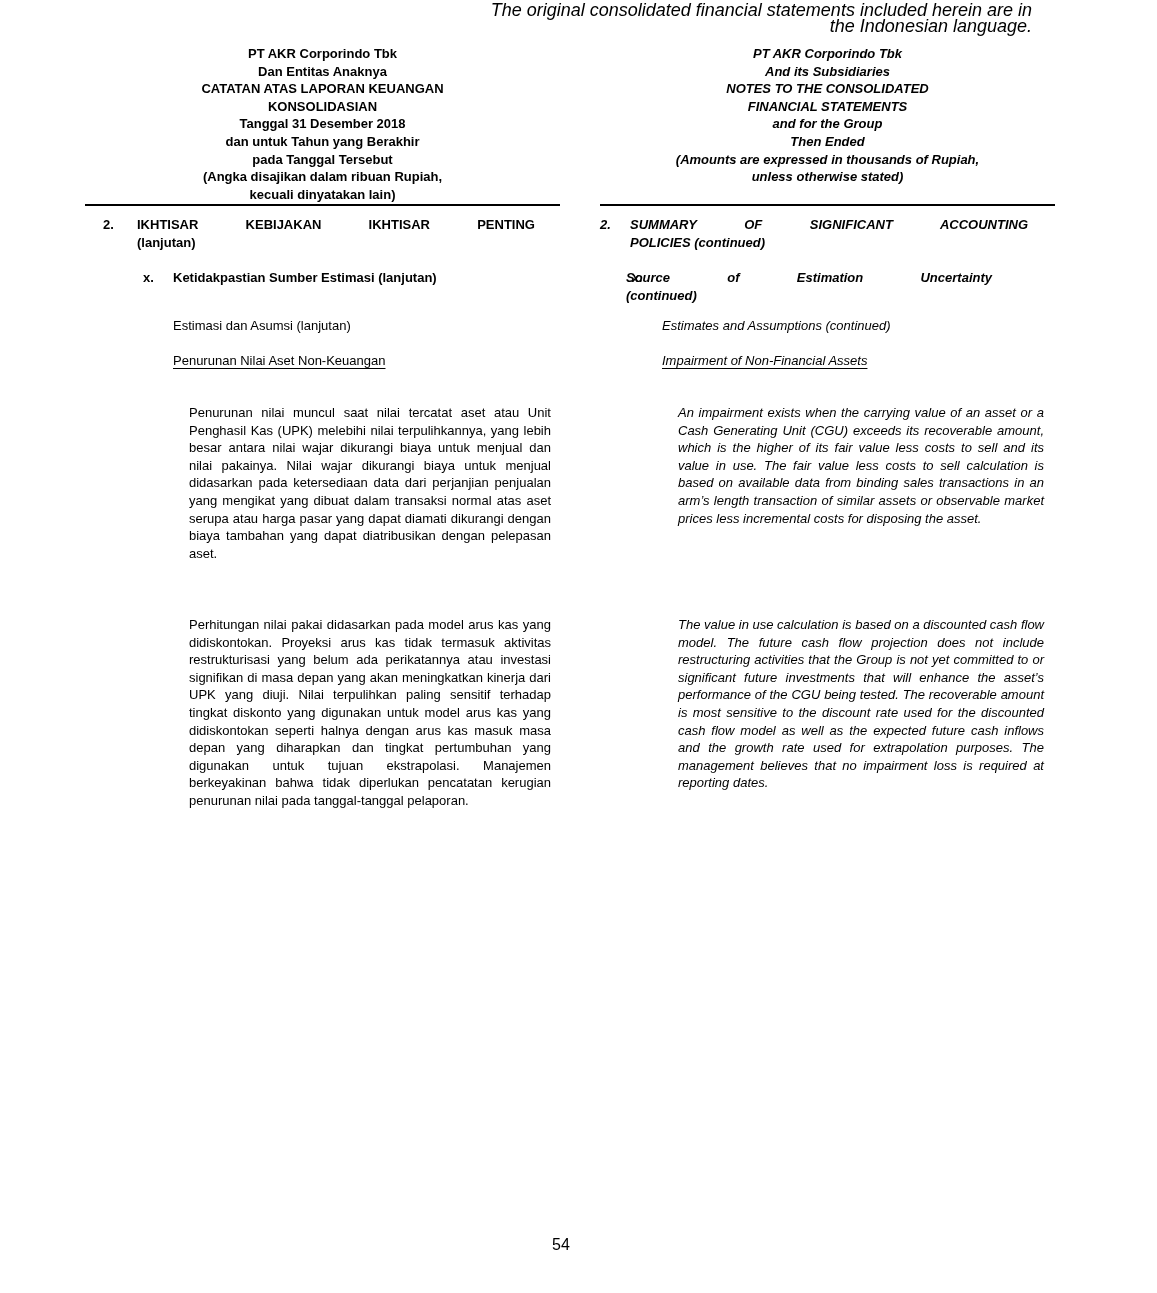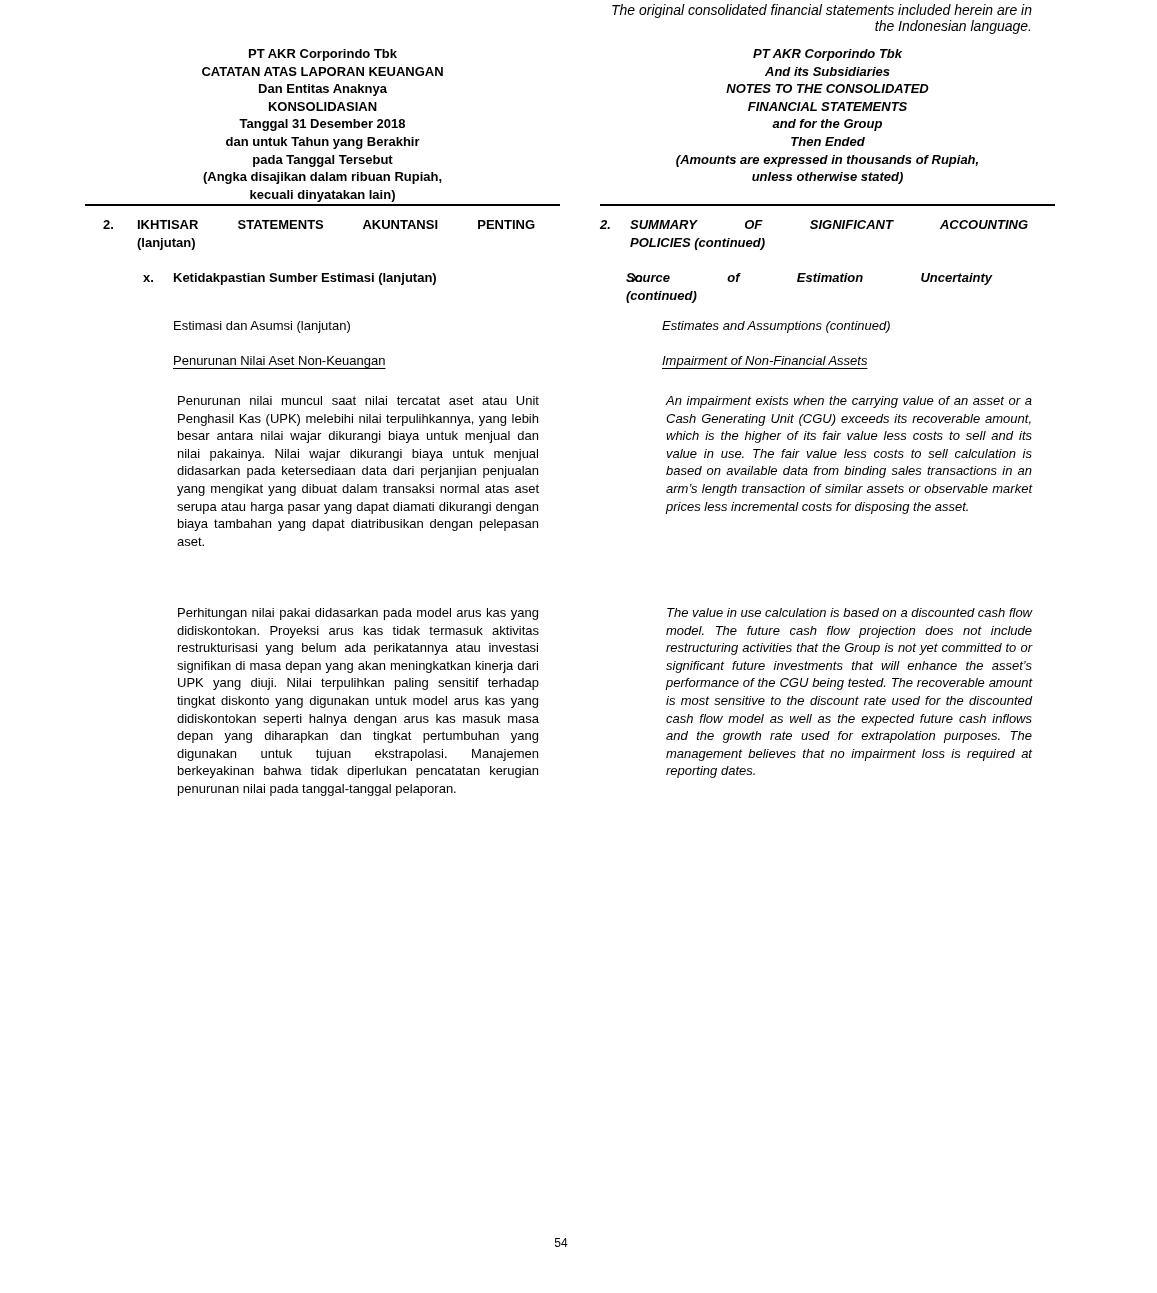--- a/index.html
+++ b/index.html
@@ -13,21 +13,21 @@
     overflow: hidden;
   }
 
   
   .note {
     position: absolute;
     top: 3px;
     right: 125px;
     text-align: right;
     font-style: italic;
-    font-size: 14px;
+    font-size: 18px;
     line-height: 15.5px;
   }
 
   
   .col { position: absolute; top: 0; height: 100%; font-size: 13px; line-height: 17.6px; }
   .col-left  { left: 85px;  width: 475px; }
   .col-right { left: 600px; width: 455px; font-style: italic; }
 
   .hdr {
     position: absolute; top: 45px; left: 0; right: 0;
@@ -57,61 +57,61 @@
     position: absolute; top: 317px; font-weight: normal;
   }
   .uhead {
     position: absolute; top: 352px;
     text-decoration: underline; text-underline-offset: 3px;
   }
   .col-left  .subhead, .col-left  .uhead { left: 88px; width: 362px; }
   .col-right .subhead, .col-right .uhead { left: 62px; width: 366px; }
 
   p.body {
-    position: absolute; margin: 4px;
+    position: absolute; margin: 16px;
     text-align: justify;
   }
   .col-left  p.body { left: 88px; width: 362px; }
   .col-right p.body { left: 62px; width: 366px; }
   p.p1 { top: 388px; }
   p.p2 { top: 600px; }
 
   .pagenum {
     position: absolute; top: 1236px; left: 0; width: 1122px;
-    text-align: center; font-size: 12px;
+    text-align: center; font-size: 16px;
   }
 </style>
 </head>
 <body>
 
 <div class="page">
 
   <div class="note">
     <div>The original consolidated financial statements included herein are in</div>
     <div>the Indonesian language.</div>
   </div>
 
   <section class="col col-left">
     <div class="hdr">
       <div>PT AKR Corporindo Tbk</div>
+      <div>Dan Entitas Anaknya</div>
       <div>CATATAN ATAS LAPORAN KEUANGAN</div>
-      <div>Dan Entitas Anaknya</div>
       <div>KONSOLIDASIAN</div>
       <div>Tanggal 31 Desember 2018</div>
       <div>dan untuk Tahun yang Berakhir</div>
       <div>pada Tanggal Tersebut</div>
       <div>(Angka disajikan dalam ribuan Rupiah,</div>
       <div>kecuali dinyatakan lain)</div>
     </div>
     <div class="rule"></div>
 
     <div class="sec">
       <span class="marker">2.</span>
       <div class="sec-text">
-        <div class="stretch">IKHTISAR STATEMENTS AKUNTANSI PENTING</div>
+        <div class="stretch">IKHTISAR KEBIJAKAN IKHTISAR PENTING</div>
         <div>(lanjutan)</div>
       </div>
     </div>
 
     <div class="sub">
       <span class="marker">x.</span>
       <div class="sub-text">
         <div>Ketidakpastian Sumber Estimasi (lanjutan)</div>
       </div>
     </div>

